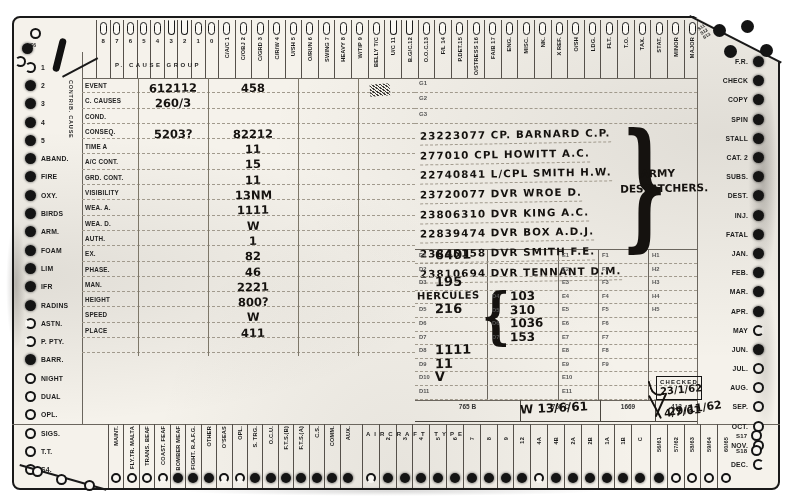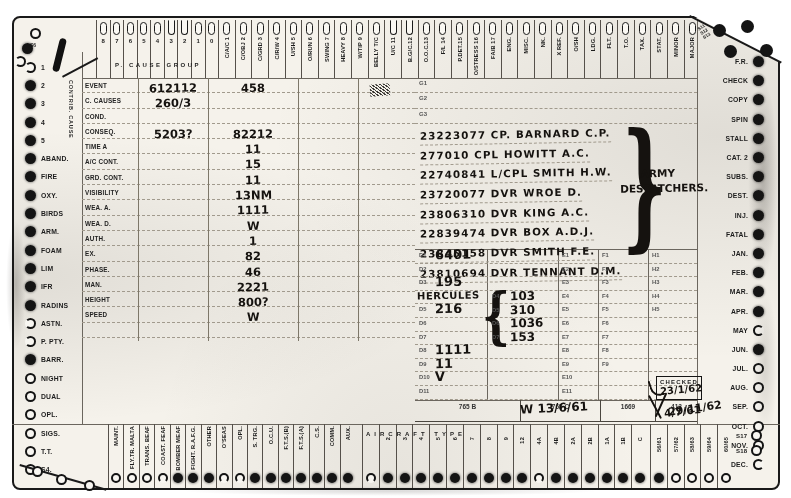--- a/index.html
+++ b/index.html
@@ -711,20 +711,27 @@
       </div>
 
       <div class="mrow">
         <span class="mlabel">SPEED</span>
         <span class="mc"><span class="hw"></span></span>
         <span class="mc"><span class="hw">W</span></span>
         <span class="mc"></span>
         <span class="mc"></span>
       </div>
 
+      <div class="mrow">
+        <span class="mlabel">PLACE</span>
+        <span class="mc"><span class="hw"></span></span>
+        <span class="mc"><span class="hw">411</span></span>
+        <span class="mc"></span>
+        <span class="mc"></span>
+      </div>
 
       <div class="mrow">
         <span class="mlabel"></span>
         <span class="mc"><span class="hw"></span></span>
         <span class="mc"><span class="hw"></span></span>
         <span class="mc"></span>
         <span class="mc"></span>
       </div>
 
   </div>

